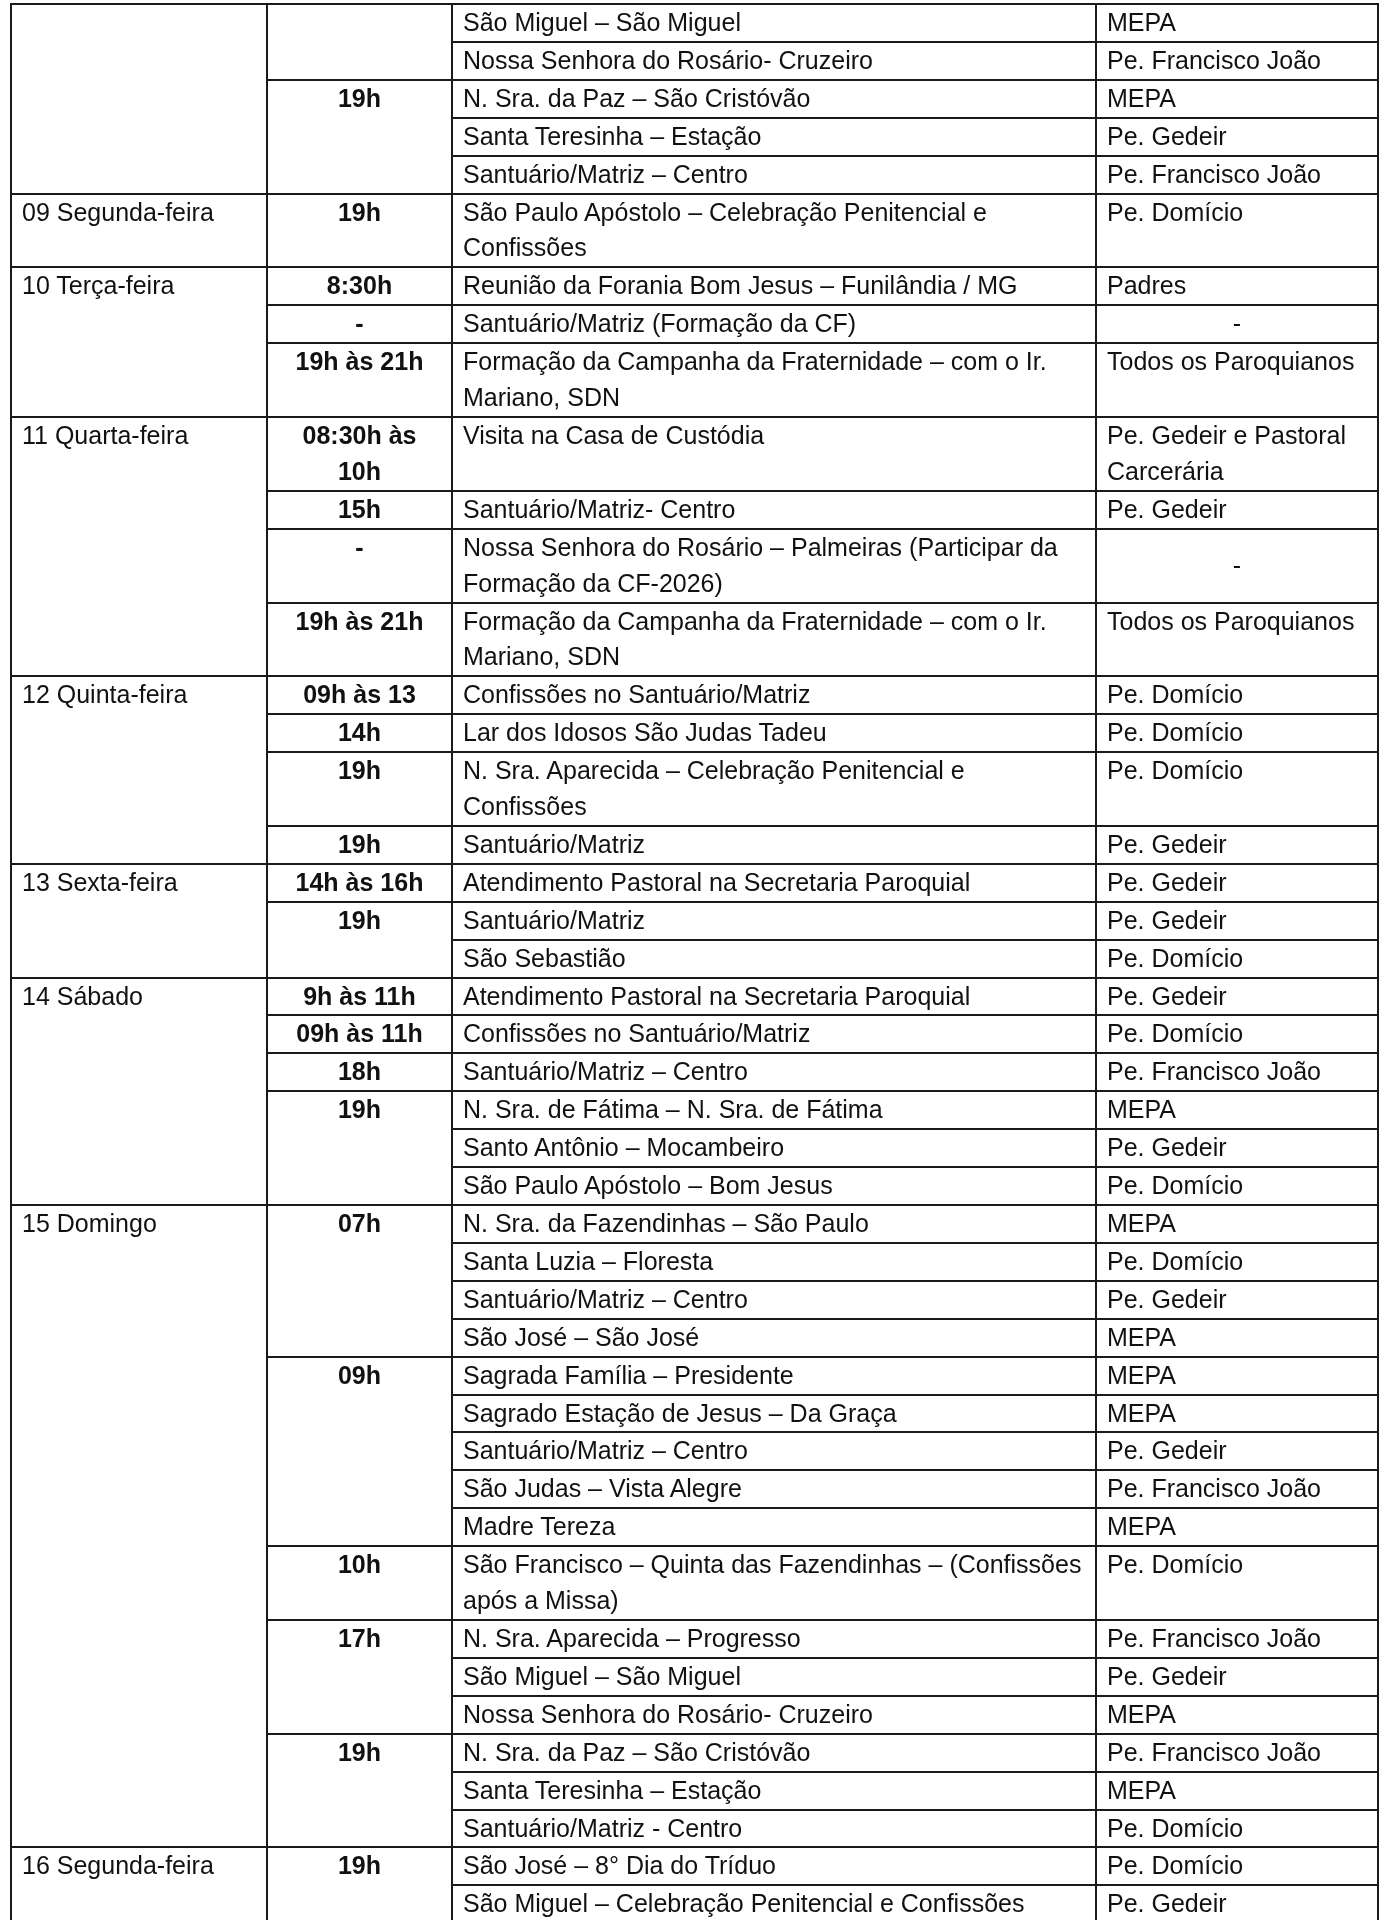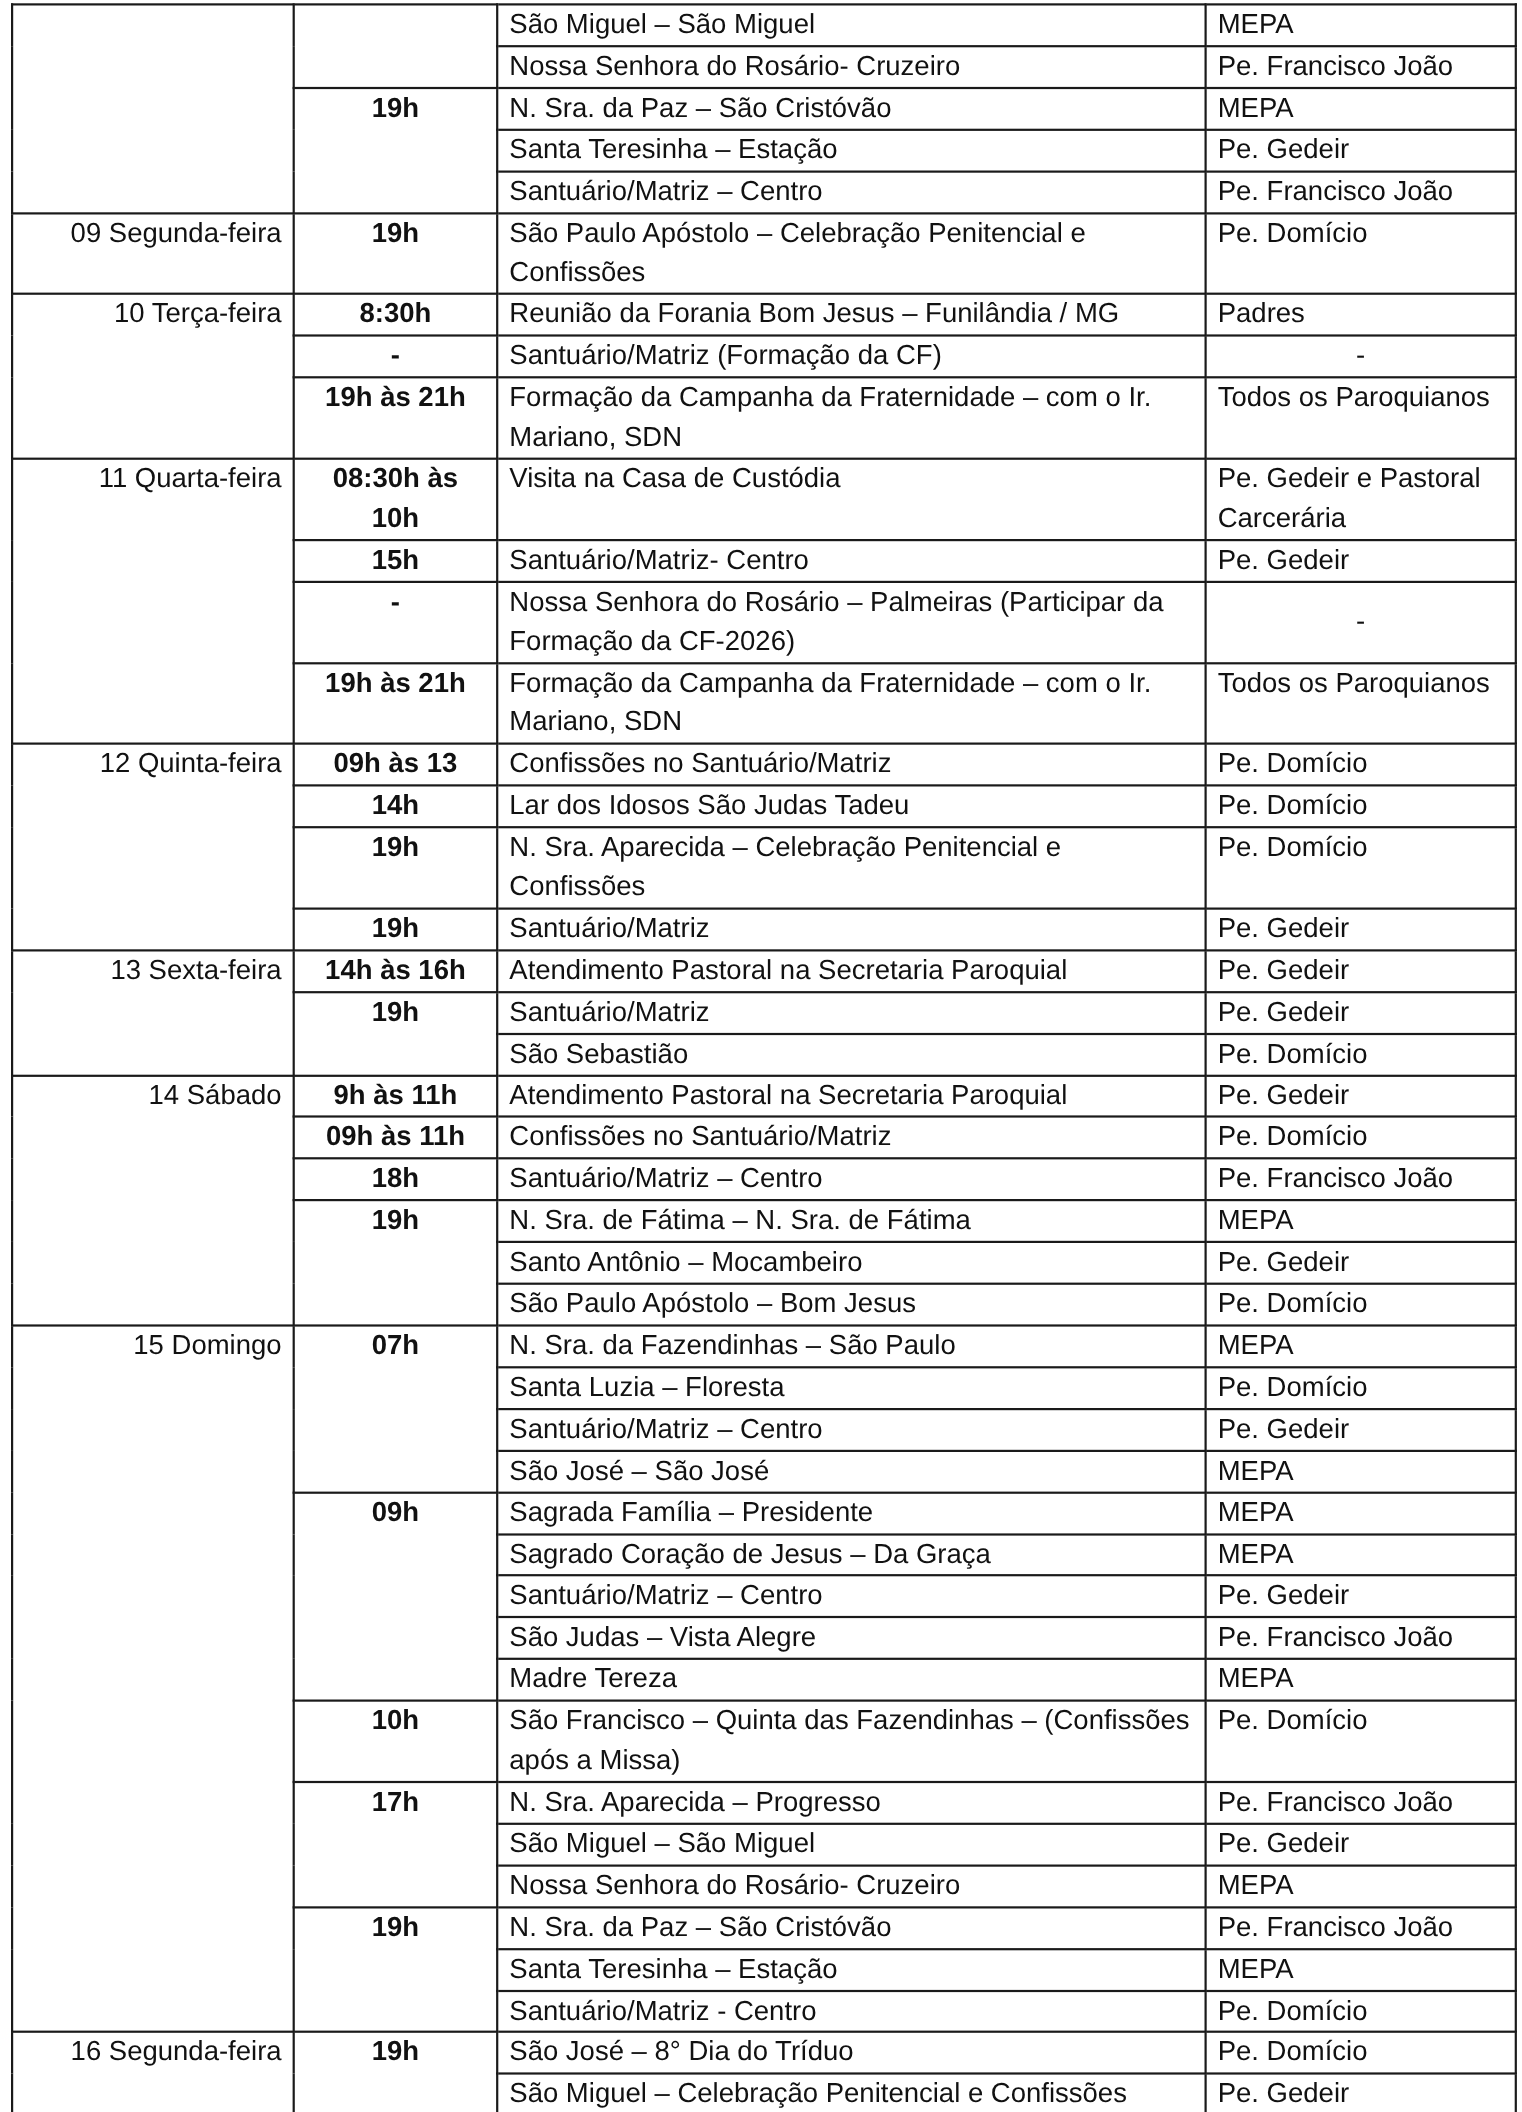--- a/index.html
+++ b/index.html
@@ -11,21 +11,21 @@
     font-size: 25px;
   }
   table.schedule td {
     border: 2px solid #1a1a1a;
     padding: 0 10px;
     line-height: 35.9px;
     vertical-align: top;
     overflow: hidden;
     white-space: normal;
   }
-  td.day { vertical-align: middle; padding-left: 12px; text-align: right; }
+  td.day { vertical-align: middle; padding-left: 12px; }
   td.time { text-align: center; vertical-align: middle; padding: 0 6px; font-weight: bold; }
   td.time.top { vertical-align: top; border-radius: 21px; }
   td.resp.center { text-align: center; vertical-align: middle; }
   col.c-day { width: 256px; }
   col.c-time { width: 185px; }
   col.c-act { width: 644px; }
   col.c-resp { width: 282px; }
 </style>
 </head>
 <body>
@@ -194,21 +194,21 @@
     <tr>
       <td>São José – São José</td>
       <td>MEPA</td>
     </tr>
     <tr>
       <td class="time" rowspan="5">09h</td>
       <td>Sagrada Família – Presidente</td>
       <td>MEPA</td>
     </tr>
     <tr>
-      <td>Sagrado Coração de Jesus – Da Graça</td>
+      <td>Sagrado Estação de Jesus – Da Graça</td>
       <td>MEPA</td>
     </tr>
     <tr>
       <td>Santuário/Matriz – Centro</td>
       <td>Pe. Gedeir</td>
     </tr>
     <tr>
       <td>São Judas – Vista Alegre</td>
       <td>Pe. Francisco João</td>
     </tr>

